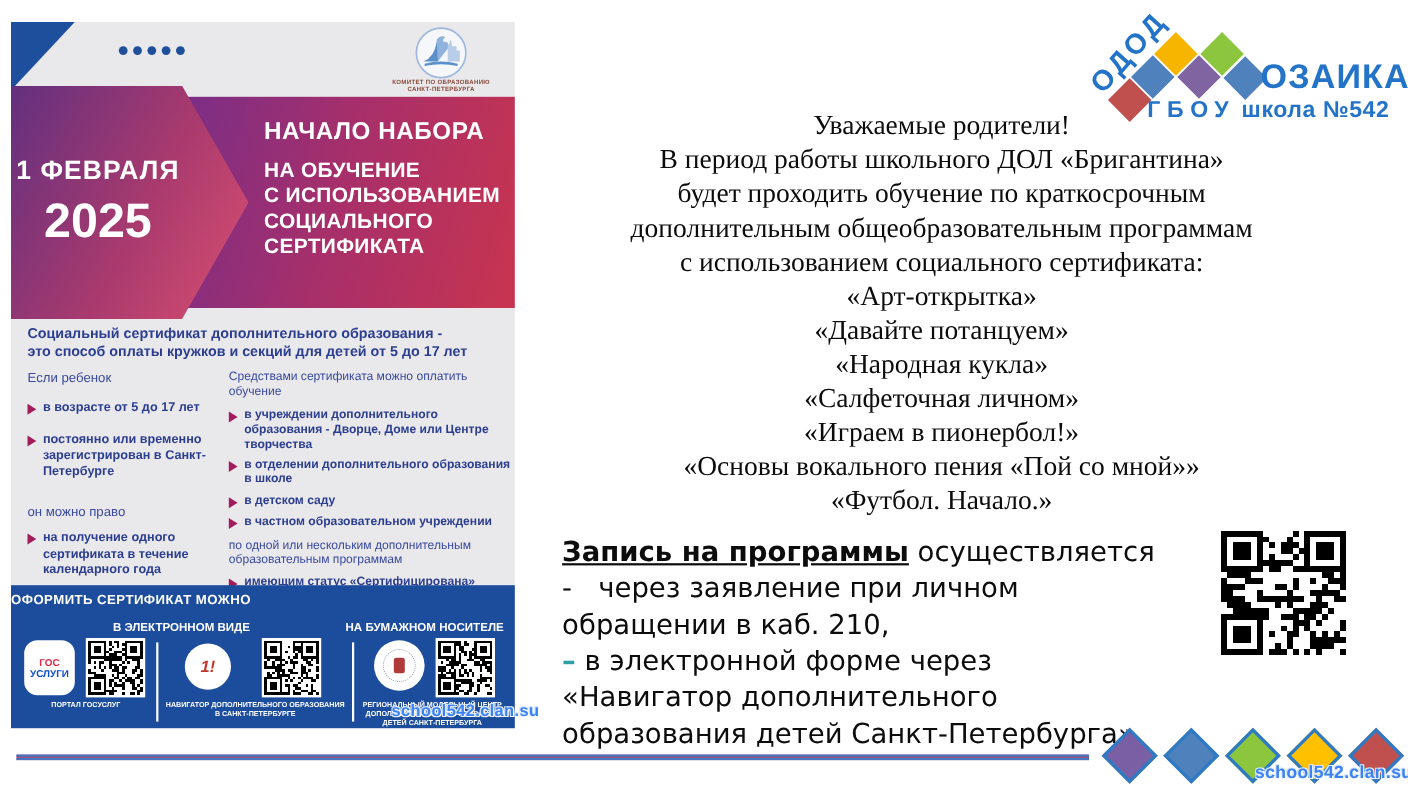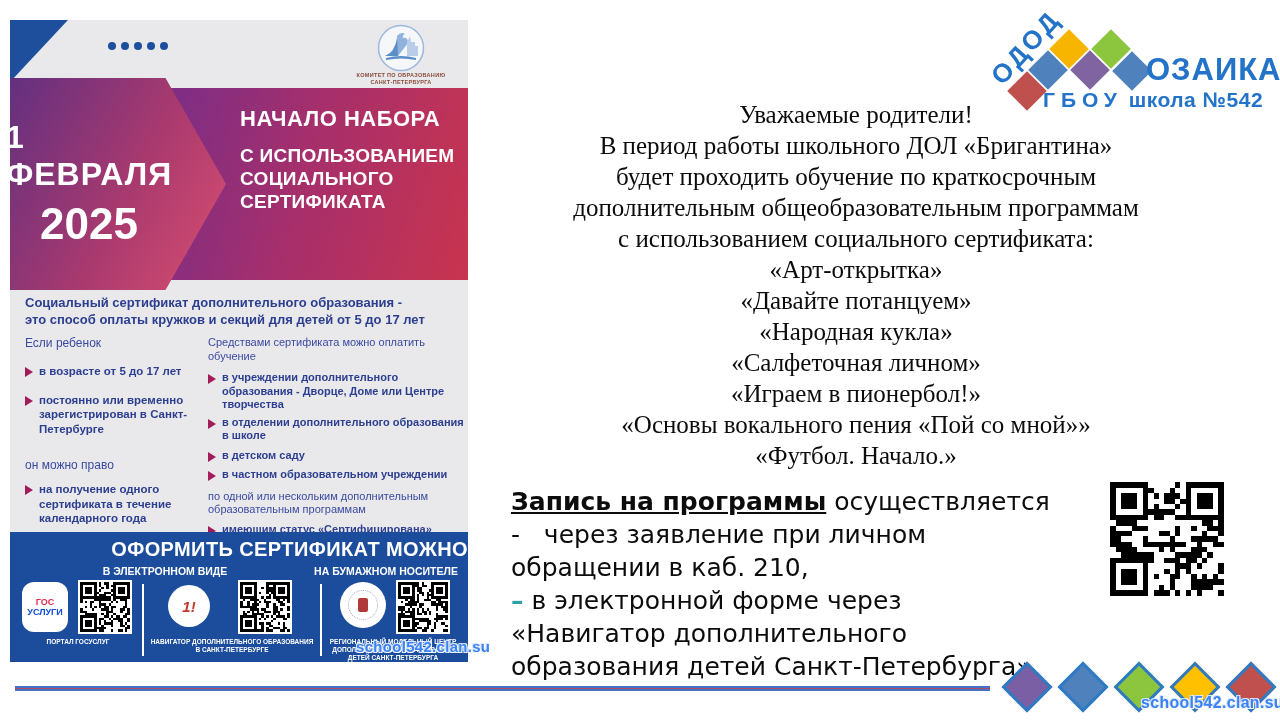--- a/index.html
+++ b/index.html
@@ -16,21 +16,21 @@
 
   .komitet { position:absolute; left:330px; top:4px; width:122px; text-align:center; }
   .komitet svg { display:block; margin:0 auto; }
   .komitet-caption { font-size:5.5px; line-height:7px; font-weight:700; color:#8a4a3a; letter-spacing:.3px; }
 
   .date-block { position:absolute; left:0; top:58px; width:216px; height:212px; z-index:2;
     background:linear-gradient(118deg,#63307f 0%,#a93a6e 55%,#d94f70 100%);
     clip-path:polygon(0 0,72% 0,100% 50%,72% 100%,0 100%);
     display:flex; flex-direction:column; justify-content:center; align-items:center;
     padding-right:58px; color:#fff; }
-  .date-l1 { font-size:32px; font-weight:700; letter-spacing:1px; }
+  .date-l1 { font-size:24px; font-weight:700; letter-spacing:1px; }
   .date-l2 { font-size:44px; font-weight:800; margin-top:6px; }
 
   .title-block { position:absolute; left:158px; top:68px; width:300px; height:192px; z-index:1;
     background:linear-gradient(105deg,#7b2e86 0%,#a62f6b 45%,#c8344f 100%);
     color:#fff; padding:18px 10px 0 72px; }
   .title-h { font-size:22px; font-weight:800; letter-spacing:.5px; margin-bottom:12px; }
   .title-sub div { font-size:19px; font-weight:700; line-height:23px; letter-spacing:.3px; }
 
   .intro { position:absolute; left:15px; top:274px; width:436px; color:#2c3e8f;
            font-size:13px; font-weight:700; line-height:17px; }
@@ -40,21 +40,21 @@
   .col-right { left:198px; width:262px; }
   .col-h { font-size:12px; font-weight:400; color:#3a4a9f; }
   .brow { display:flex; align-items:flex-start; }
   .bmark { flex:0 0 auto; width:0; height:0; margin:3px 6px 0 0;
            border-left:8px solid #a21c5a; border-top:5px solid transparent; border-bottom:5px solid transparent; }
   .btxt { font-size:11.5px; font-weight:700; line-height:14.5px; }
   .btxt-sm { font-size:11px; font-weight:700; line-height:13.5px; }
   .col-sub { font-size:11px; font-weight:400; line-height:13.5px; color:#3a4a9f; }
 
   .blue-footer { position:absolute; left:0; top:512px; width:458px; height:130px; background:#1c4d9d; color:#fff; }
-  .bf-title { text-align:right; font-size:20px; font-weight:800; letter-spacing:.4px; margin-top:6px;padding-left:44px; }
+  .bf-title { text-align:left; font-size:12px; font-weight:800; letter-spacing:.4px; margin-top:6px; }
   .bf-sub { position:absolute; font-size:10.5px; font-weight:700; text-align:center; top:33px; }
   .bf-sub.e { left:70px; width:170px; }
   .bf-sub.p { left:300px; width:152px; }
   .bf-logo { position:absolute; }
   .gos-badge { width:46px; height:50px; background:#fff; border-radius:12px;
                display:flex; flex-direction:column; justify-content:center; align-items:center; }
   .gos-badge b { font-size:9px; line-height:10px; font-weight:800; }
   .gos-r { color:#e02a4b; } .gos-b { color:#0d4cd3; }
   .circle-logo { background:#fff; border-radius:50%; display:flex; justify-content:center; align-items:center; }
   .nav-glyph { color:#c0392b; font-weight:800; font-size:15px; font-style:italic; }
@@ -123,20 +123,21 @@
         <path d="M30 18 l3 -6 1 6 4 0 0 4 3 0 0 10 -11 0 Z" fill="#b9cde8"></path>
         <path d="M9 34 Q24 30 39 34 L39 36 Q24 33 9 36 Z" fill="#5b8fc9"></path>
       </svg>
       <div class="komitet-caption">КОМИТЕТ ПО ОБРАЗОВАНИЮ</div>
       <div class="komitet-caption">САНКТ-ПЕТЕРБУРГА</div>
     </div>
 
     <div class="title-block">
       <div class="title-h">НАЧАЛО НАБОРА</div>
       <div class="title-sub">
+        <div>НА ОБУЧЕНИЕ</div>
         <div>С ИСПОЛЬЗОВАНИЕМ</div>
         <div>СОЦИАЛЬНОГО</div>
         <div>СЕРТИФИКАТА</div>
       </div>
     </div>
     <div class="date-block">
       <div class="date-l1">1 ФЕВРАЛЯ</div>
       <div class="date-l2">2025</div>
     </div>
 

